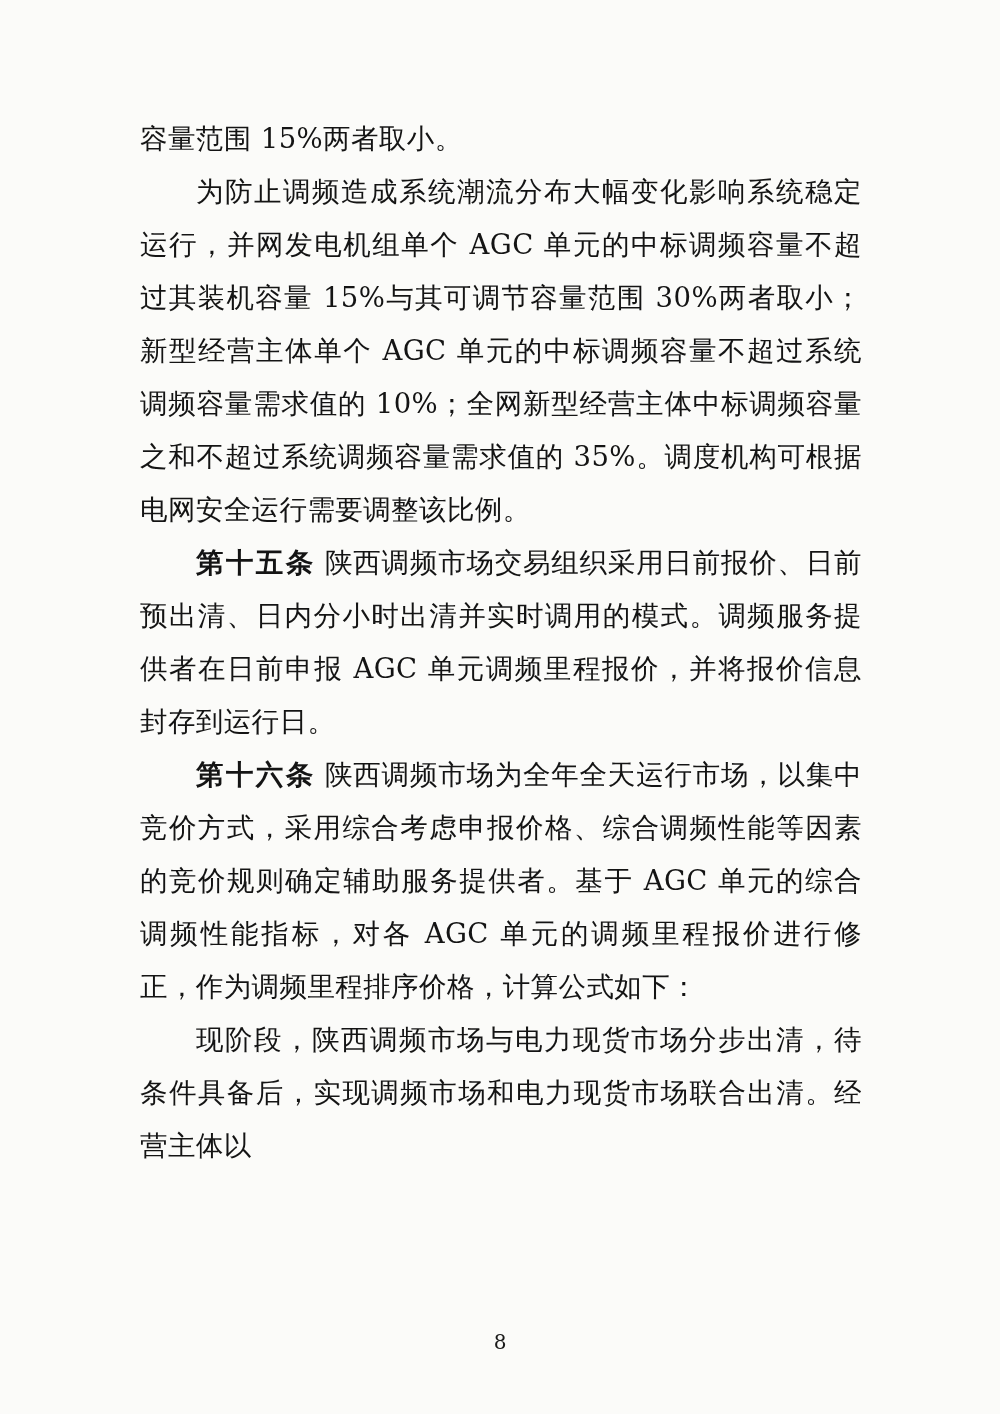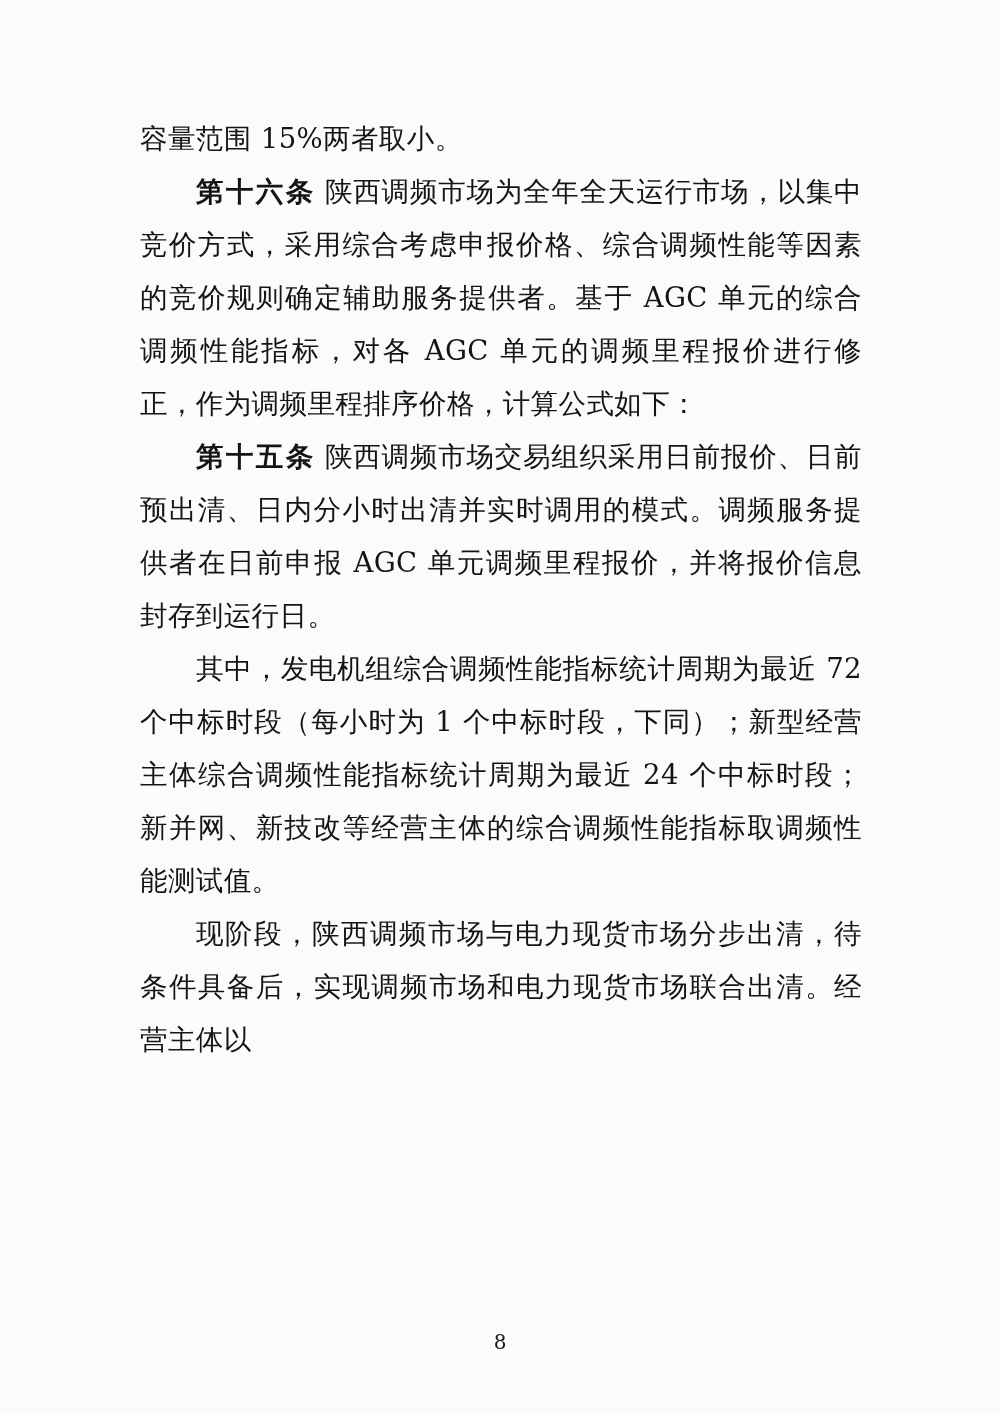--- a/index.html
+++ b/index.html
@@ -61,32 +61,32 @@
   }
 </style>
 </head>
 <body>
 
 <div class="page">
   <div class="content">
 
     <p class="para noindent">容量范围 15%两者取小。</p>
 
+    <p class="para indent">为防止调频造成系统潮流分布大幅变化影响系统稳定运行，并网发电机组单个 AGC 单元的中标调频容量不超过其装机容量 15%与其可调节容量范围 30%两者取小；新型经营主体单个 AGC 单元的中标调频容量不超过系统调频容量需求值的 10%；全网新型经营主体中标调频容量之和不超过系统调频容量需求值的 35%。调度机构可根据电网安全运行需要调整该比例。</p>
+
+    <p class="para indent">
+      <span class="art-label">第十五条</span>
+      <span>陕西调频市场交易组织采用日前报价、日前预出清、日内分小时出清并实时调用的模式。调频服务提供者在日前申报 AGC 单元调频里程报价，并将报价信息封存到运行日。</span>
+    </p>
 
     <p class="para indent">
       <span class="art-label">第十六条</span>
       <span>陕西调频市场为全年全天运行市场，以集中竞价方式，采用综合考虑申报价格、综合调频性能等因素的竞价规则确定辅助服务提供者。基于 AGC 单元的综合调频性能指标，对各 AGC 单元的调频里程报价进行修正，作为调频里程排序价格，计算公式如下：</span>
     </p>
 
-    <p class="para indent">
-      <span class="art-label">第十五条</span>
-      <span>陕西调频市场交易组织采用日前报价、日前预出清、日内分小时出清并实时调用的模式。调频服务提供者在日前申报 AGC 单元调频里程报价，并将报价信息封存到运行日。</span>
-    </p>
 
-
-    <p class="para indent">其中，发电机组综合调频性能指标统计周期为最近 72 个中标时段（每小时为 1 个中标时段，下同）；新型经营主体综合调频性能指标统计周期为最近 24 个中标时段；新并网、新技改等经营主体的综合调频性能指标取调频性能测试值。</p>
 
     <p class="para indent">现阶段，陕西调频市场与电力现货市场分步出清，待条件具备后，实现调频市场和电力现货市场联合出清。经营主体以</p>
 
   </div>
 
   <div class="page-number">8</div>
 </div>
 
 </body></html>

